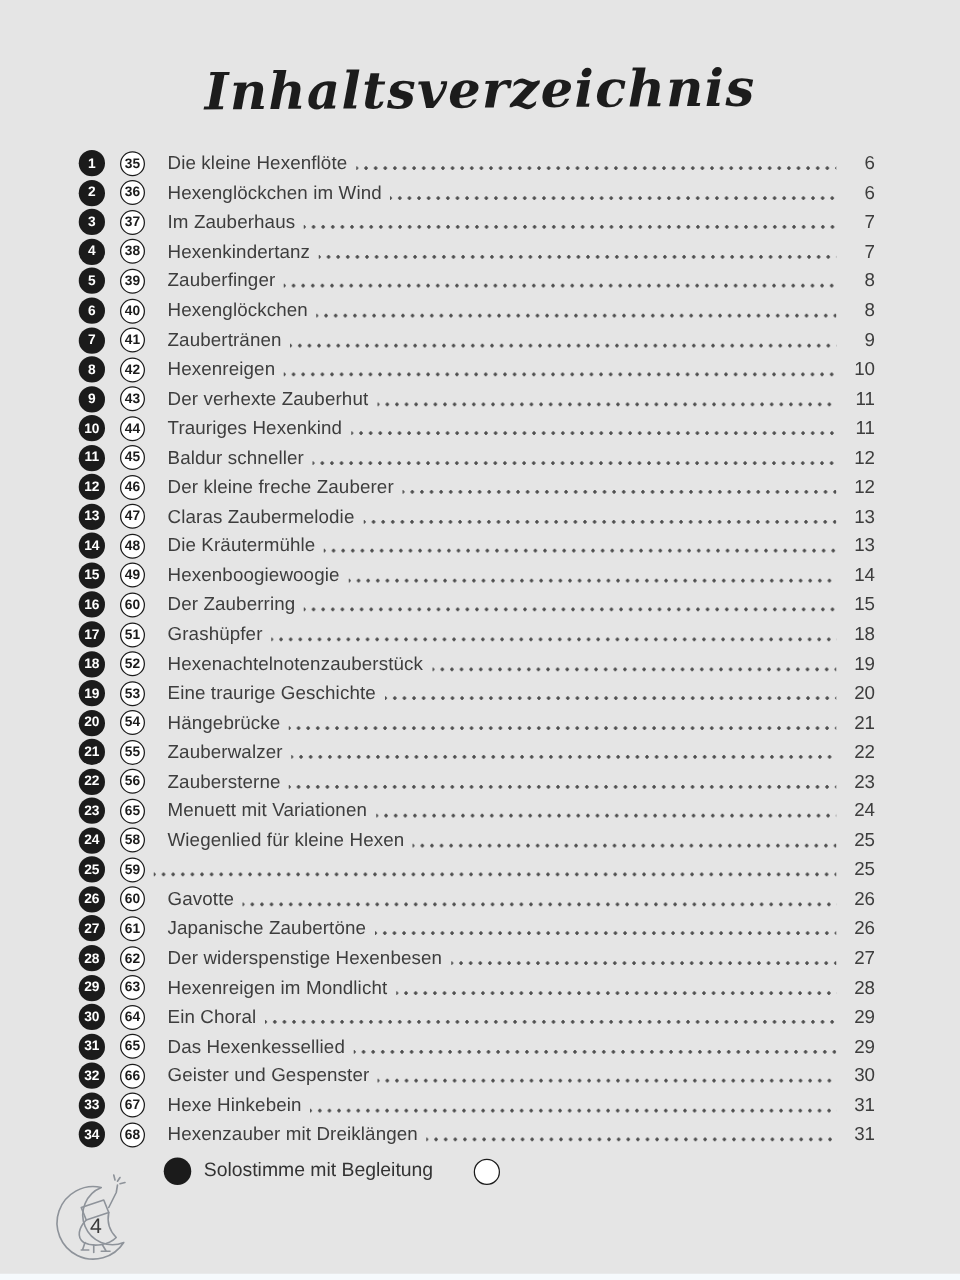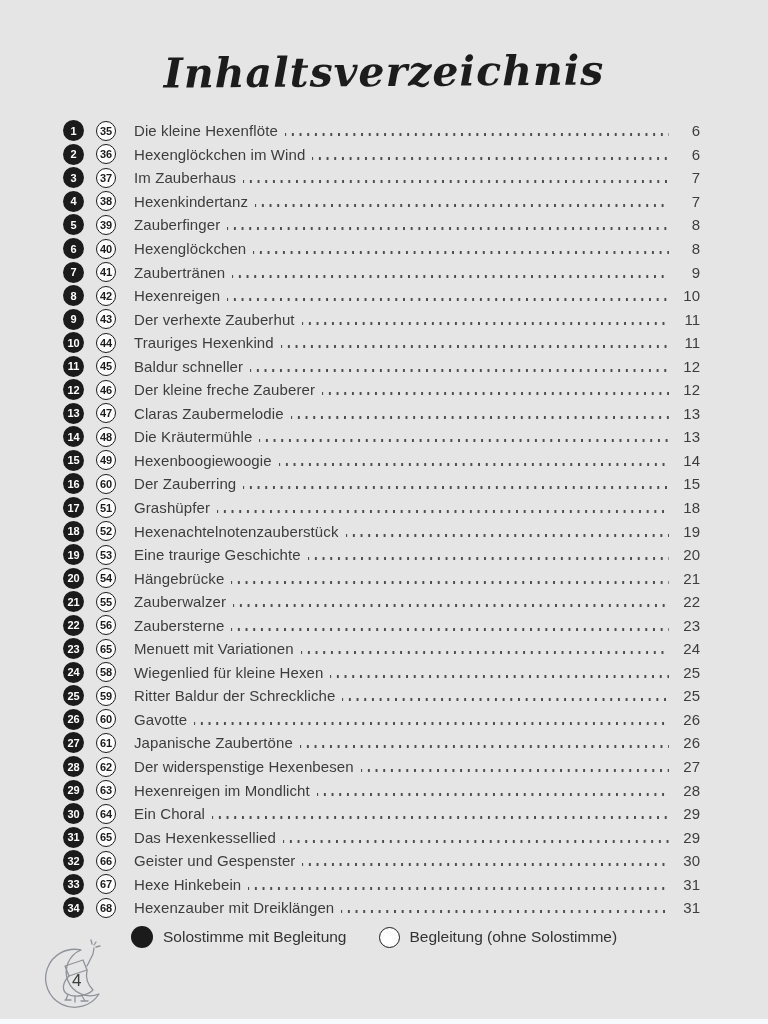--- a/index.html
+++ b/index.html
@@ -310,21 +310,20 @@
       <span class="c-solid">24</span>
       <span class="c-open">58</span>
       <span class="entry-title">Wiegenlied für kleine Hexen</span>
       <span class="leader"></span>
       <span class="pg">25</span>
     </div>
 
     <div class="row">
       <span class="c-solid">25</span>
       <span class="c-open">59</span>
-      <span class="entry-title">Ritter Baldur der Schreckliche</span>
       <span class="leader"></span>
       <span class="pg">25</span>
     </div>
 
     <div class="row">
       <span class="c-solid">26</span>
       <span class="c-open">60</span>
       <span class="entry-title">Gavotte</span>
       <span class="leader"></span>
       <span class="pg">26</span>
@@ -395,21 +394,20 @@
     </div>
   </div>
 
   <div class="legend">
     <div class="legend-item">
       <span class="c-solid"></span>
       <span class="legend-label">Solostimme mit Begleitung</span>
     </div>
     <div class="legend-item">
       <span class="c-open"></span>
-      <span class="legend-label">Begleitung (ohne Solostimme)</span>
     </div>
   </div>
 
   <svg class="moon-badge" viewBox="0 0 80 80" xmlns="http://www.w3.org/2000/svg" fill="none" stroke="#8e939a" stroke-width="1.3" stroke-linecap="round" stroke-linejoin="round">
 
     <path d="M46 14 A29 29 0 1 0 64 58 A23 23 0 1 1 46 14 Z"></path>
 
     <path d="M30 30 L48 24 L52 34 L34 40 Z"></path>
     <path d="M34 40 C28 46 26 54 32 58 C40 62 52 60 58 54 C54 50 50 44 52 34"></path>
     <path d="M52 30 L58 18 L59 12"></path>

